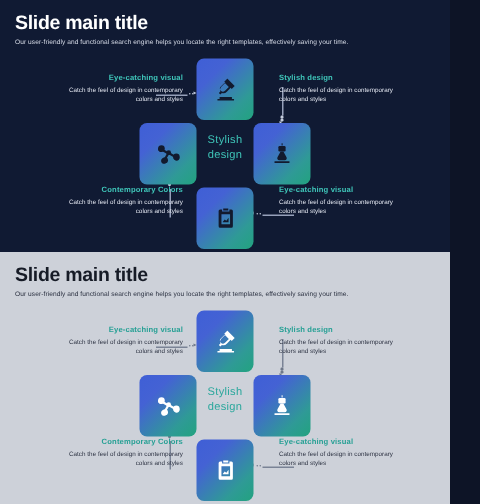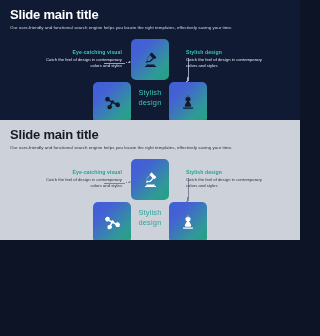--- a/index.html
+++ b/index.html
@@ -10,21 +10,21 @@
   body {
     width: 300px;
     height: 336px;
     overflow: hidden;
     font-family: "Liberation Sans", sans-serif;
   }
 
   .slide {
     position: relative;
     width: 300px;
-    height: 120px;
+    height: 168px;
     box-sizing: border-box;
     overflow: hidden;
   }
   .slide.dark  { background: #101a33; }
   .slide.light { background: #cdd1d9; }
 
   
   .title {
     position: absolute;
     left: 10px;

